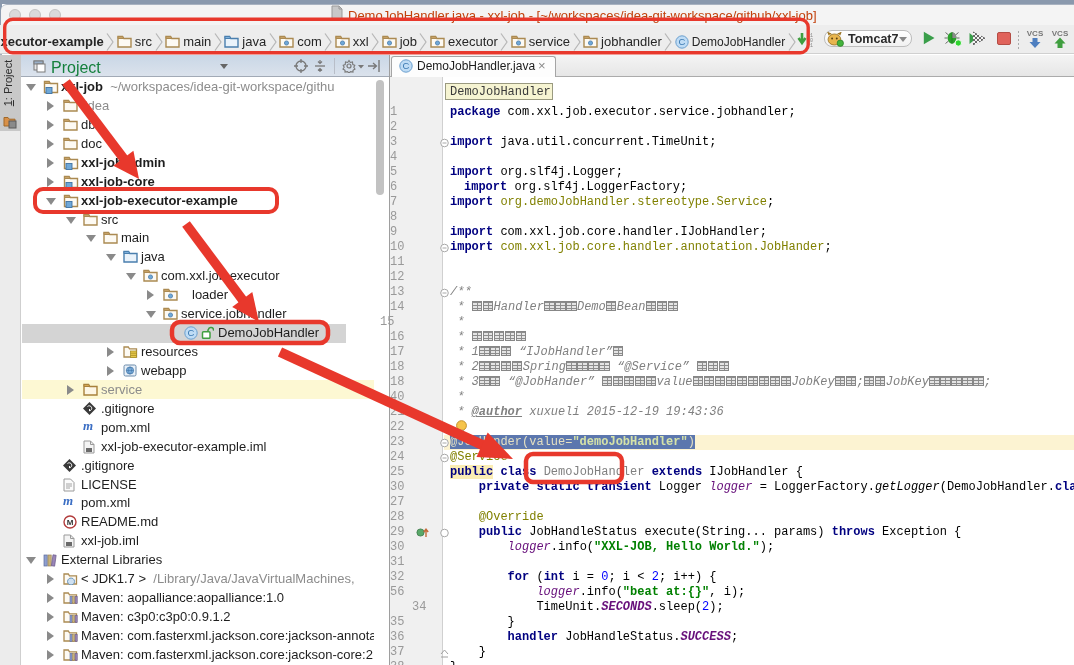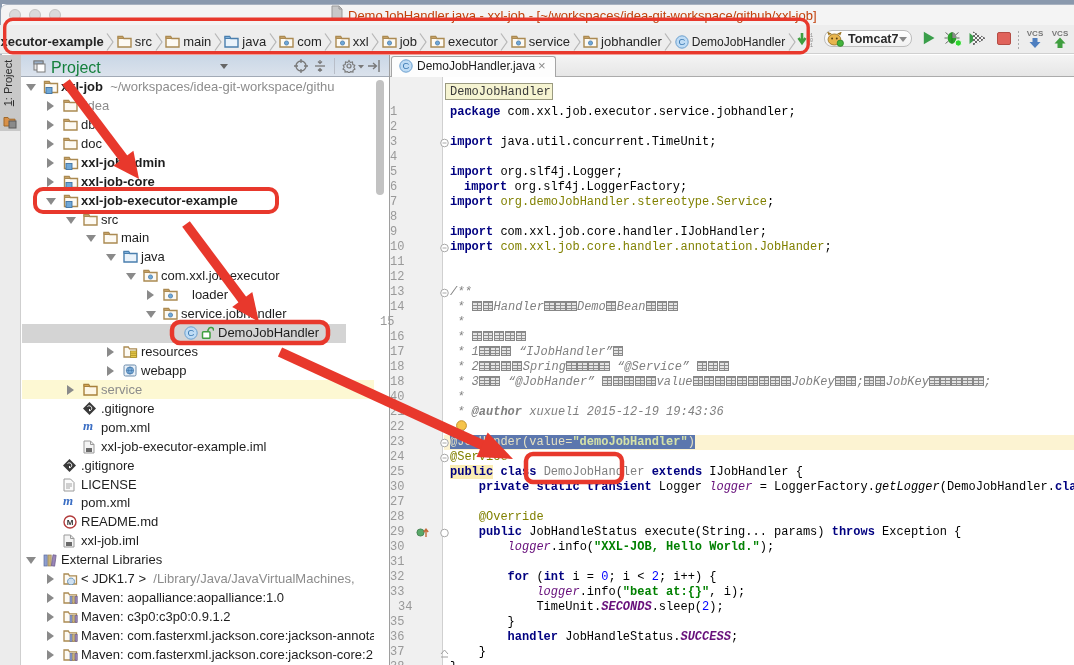--- a/index.html
+++ b/index.html
@@ -8,21 +8,21 @@
 
 .k{color:#000080;font-weight:bold}
 .s{color:#008000;font-weight:bold}
 .nm{color:#0000ff}
 .an{color:#808000}
 .c{color:#808080;font-style:italic}
 .fld{color:#660e7a;font-style:italic}
 .sfld{color:#660e7a;font-style:italic;font-weight:bold}
 .it{font-style:italic}
 .gy{color:#808080}
-.dt{color:#808080;font-weight:bold;font-style:italic;}
+.dt{color:#808080;font-weight:bold;font-style:italic;text-decoration:underline}
 .cj{display:inline-block;width:10.4px;height:10.5px;margin:0 .3px -1px .3px;border:1px solid #878787;
 background:repeating-linear-gradient(180deg,#8d8d8d 0 1px,rgba(150,150,150,.25) 1px 3px),linear-gradient(90deg,transparent 4px,#8d8d8d 4px 5px,transparent 5px)}
 .codeline{position:absolute;left:0;height:15px;line-height:15px;font-size:12px;white-space:pre;font-family:"Liberation Mono",monospace;color:#000}
 .lnum{position:absolute;right:0;height:15px;line-height:15px;font-size:12px;color:#999;font-family:"Liberation Mono",monospace}
 .trow{position:absolute;height:19px;line-height:19px;font-size:13px;color:#1e1e1e;white-space:pre}
 .tri-r{position:absolute;width:0;height:0;border-left:7px solid #8a8a8a;border-top:5px solid transparent;border-bottom:5px solid transparent}
 .tri-d{position:absolute;width:0;height:0;border-top:7px solid #8a8a8a;border-left:5px solid transparent;border-right:5px solid transparent}
 </style></head><body>
 
 <div class="ab" style="left:0;top:0;width:1074px;height:4px;background:#8a99ad"></div>
@@ -444,22 +444,22 @@
 <div class="lnum" style="left:390px;top:435px;width:20px">23</div>
 <div class="lnum" style="left:390px;top:450px;width:20px">24</div>
 <div class="lnum" style="left:390px;top:465px;width:20px">25</div>
 <div class="lnum" style="left:390px;top:480px;width:20px">30</div>
 <div class="lnum" style="left:390px;top:495px;width:20px">27</div>
 <div class="lnum" style="left:390px;top:510px;width:20px">28</div>
 <div class="lnum" style="left:390px;top:525px;width:20px">29</div>
 <div class="lnum" style="left:390px;top:540px;width:20px">30</div>
 <div class="lnum" style="left:390px;top:555px;width:20px">31</div>
 <div class="lnum" style="left:390px;top:570px;width:20px">32</div>
-<div class="lnum" style="left:390px;top:585px;width:20px">33</div>
-<div class="lnum" style="left:398px;top:600px;width:20px">34</div>
+<div class="lnum" style="left:390px;top:585px;width:20px">56</div>
+<div class="lnum" style="left:412px;top:600px;width:20px">34</div>
 <div class="lnum" style="left:390px;top:615px;width:20px">35</div>
 <div class="lnum" style="left:390px;top:630px;width:20px">36</div>
 <div class="lnum" style="left:390px;top:645px;width:20px">37</div>
 <div class="lnum" style="left:390px;top:660px;width:20px">38</div>
 <svg class="ab" style="left:440px;top:138px" width="9" height="10" viewBox="0 0 9 10">
     <circle cx="4.5" cy="5" r="3.8" fill="#fff" stroke="#a8a8a8" stroke-width="1"></circle>
     <path d="M2.5 5 h4" stroke="#a8a8a8" stroke-width="1"></path>
   </svg>
 <svg class="ab" style="left:440px;top:243px" width="9" height="10" viewBox="0 0 9 10">
     <circle cx="4.5" cy="5" r="3.8" fill="#fff" stroke="#a8a8a8" stroke-width="1"></circle>

